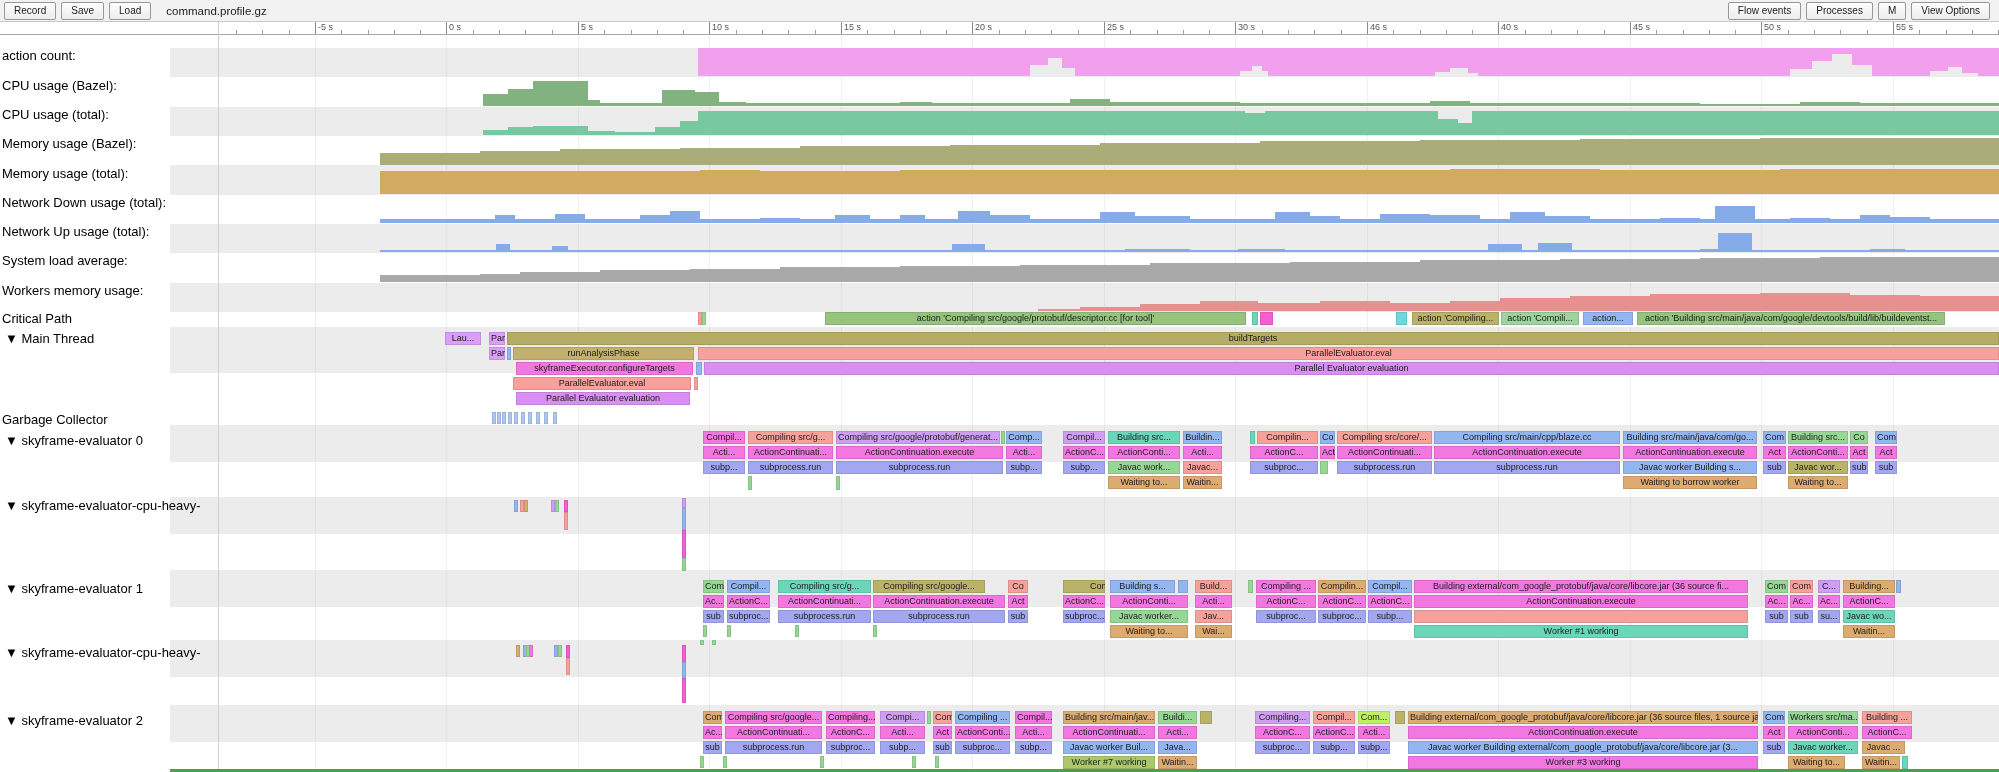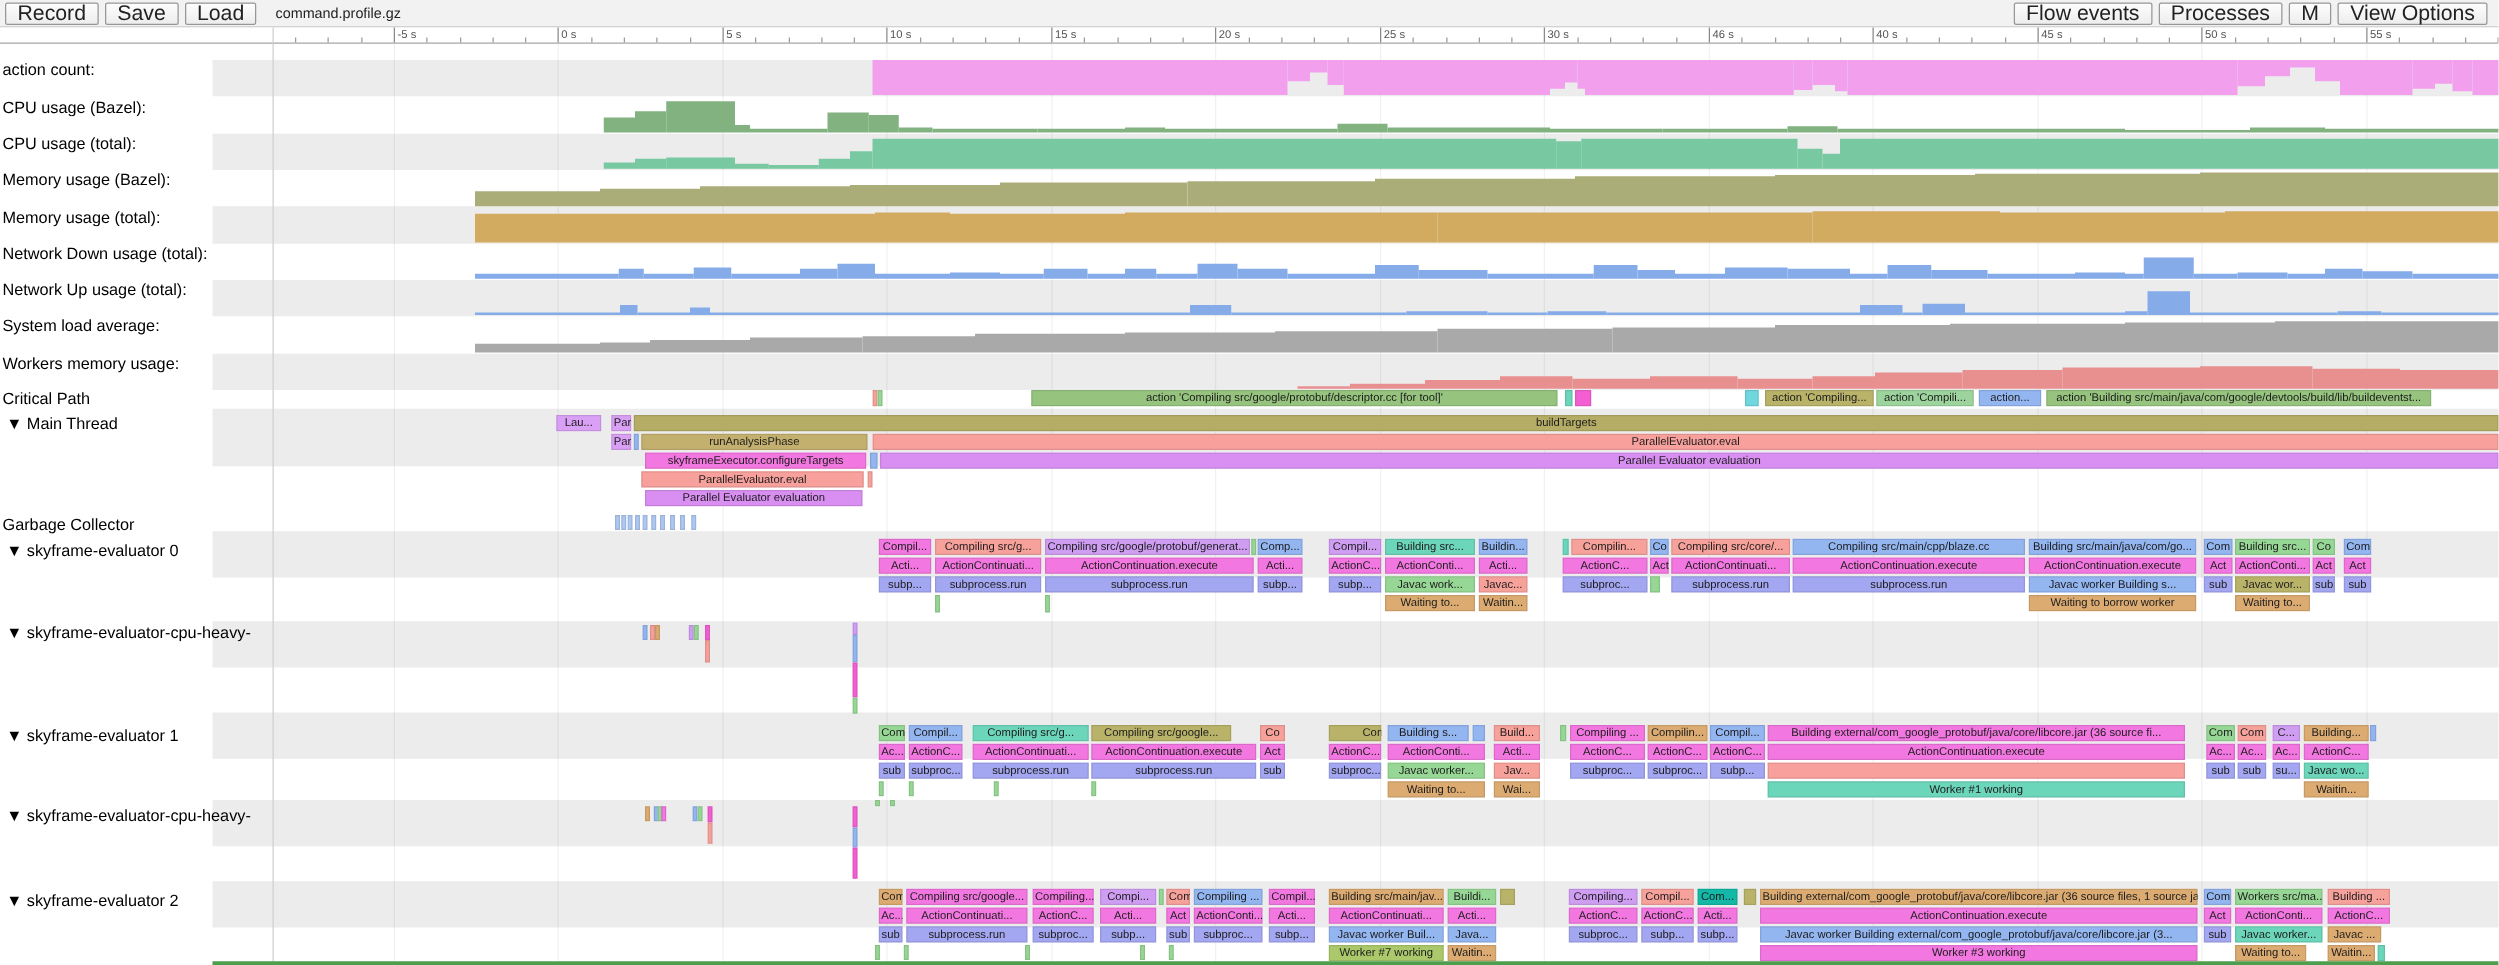--- a/index.html
+++ b/index.html
@@ -1,21 +1,21 @@
 <!DOCTYPE html>
 <html><head>
 <meta charset="utf-8">
 <style>
   html,body{margin:0;padding:0;background:#fff;}
   #app{position:relative;width:1999px;height:772px;overflow:hidden;background:#fff;
        font-family:"Liberation Sans",sans-serif;-webkit-font-smoothing:antialiased;}
   
   #toolbar{position:absolute;left:0;top:0;width:1999px;height:22px;background:#f2f2f2;
            border-bottom:1px solid #c9c9c9;display:flex;align-items:center;padding:0 4px;box-sizing:border-box;}
-  .tbtn{font-family:"Liberation Sans",sans-serif;font-size:17px;color:#222;background:linear-gradient(#fdfdfd,#ededed);
+  .tbtn{font-family:"Liberation Sans",sans-serif;font-size:10px;color:#222;background:linear-gradient(#fdfdfd,#ededed);
         border:1px solid #979797;border-radius:2px;padding:2px 9px;margin-right:5px;line-height:12px;}
   #filename{font-size:11.5px;color:#222;margin-left:10px;}
   #tb-spacer{flex:1;}
   
   #ruler{position:absolute;left:0;top:22px;width:1999px;height:13px;background:#fff;border-bottom:1px solid #a6a6a6;box-sizing:border-box;}
   .rmaj{position:absolute;top:0;width:1px;height:12px;background:#8a8a8a;}
   .rmin{position:absolute;top:8px;width:1px;height:4px;background:#9a9a9a;}
   .rlab{position:absolute;top:0px;font-size:9px;color:#555;white-space:nowrap;}
   
   #process-header{position:absolute;left:0;top:35px;width:1999px;height:13px;background:#d6d6d6;
@@ -546,21 +546,21 @@
         <div class="bar" style="left: 880px; top: 711px; width: 45px; height: 13px; line-height: 13px; background: rgb(207, 157, 242);">Compi...</div>
         <div class="bar" style="left: 927px; top: 711px; width: 3px; height: 13px; line-height: 13px; background: rgb(151, 215, 149);"></div>
         <div class="bar" style="left: 933px; top: 711px; width: 19px; height: 13px; line-height: 13px; background: rgb(247, 161, 155);">Com</div>
         <div class="bar" style="left: 955px; top: 711px; width: 55px; height: 13px; line-height: 13px; background: rgb(147, 181, 240);">Compiling ...</div>
         <div class="bar" style="left: 1015px; top: 711px; width: 37px; height: 13px; line-height: 13px; background: rgb(243, 119, 224);">Compil...</div>
         <div class="bar" style="left: 1063px; top: 711px; width: 92px; height: 13px; line-height: 13px; background: rgb(220, 171, 114);">Building src/main/jav...</div>
         <div class="bar" style="left: 1158px; top: 711px; width: 39px; height: 13px; line-height: 13px; background: rgb(151, 215, 149);">Buildi...</div>
         <div class="bar" style="left: 1200px; top: 711px; width: 12px; height: 13px; line-height: 13px; background: rgb(185, 179, 106);"></div>
         <div class="bar" style="left: 1255px; top: 711px; width: 55px; height: 13px; line-height: 13px; background: rgb(207, 157, 242);">Compiling...</div>
         <div class="bar" style="left: 1313px; top: 711px; width: 42px; height: 13px; line-height: 13px; background: rgb(247, 161, 155);">Compil...</div>
-        <div class="bar" style="left: 1358px; top: 711px; width: 32px; height: 13px; line-height: 13px; background: #14b8a6;">Com...</div>
+        <div class="bar" style="left: 1358px; top: 711px; width: 32px; height: 13px; line-height: 13px; background: #bef264;">Com...</div>
         <div class="bar" style="left: 1395px; top: 711px; width: 10px; height: 13px; line-height: 13px; background: rgb(185, 179, 106);"></div>
         <div class="bar" style="left: 1408px; top: 711px; width: 350px; height: 13px; line-height: 13px; background: rgb(220, 171, 114);">Building external/com_google_protobuf/java/core/libcore.jar (36 source files, 1 source jar)</div>
         <div class="bar" style="left: 1763px; top: 711px; width: 22px; height: 13px; line-height: 13px; background: rgb(147, 181, 240);">Com</div>
         <div class="bar" style="left: 1788px; top: 711px; width: 70px; height: 13px; line-height: 13px; background: rgb(151, 215, 149);">Workers src/ma...</div>
         <div class="bar" style="left: 1862px; top: 711px; width: 50px; height: 13px; line-height: 13px; background: rgb(247, 161, 155);">Building ...</div>
         <div class="bar" style="left: 703px; top: 726px; width: 19px; height: 13px; line-height: 13px; background: rgb(243, 119, 224);">Ac...</div>
         <div class="bar" style="left: 725px; top: 726px; width: 97px; height: 13px; line-height: 13px; background: rgb(243, 119, 224);">ActionContinuati...</div>
         <div class="bar" style="left: 826px; top: 726px; width: 49px; height: 13px; line-height: 13px; background: rgb(243, 119, 224);">ActionC...</div>
         <div class="bar" style="left: 880px; top: 726px; width: 45px; height: 13px; line-height: 13px; background: rgb(243, 119, 224);">Acti...</div>
         <div class="bar" style="left: 933px; top: 726px; width: 19px; height: 13px; line-height: 13px; background: rgb(243, 119, 224);">Act</div>

